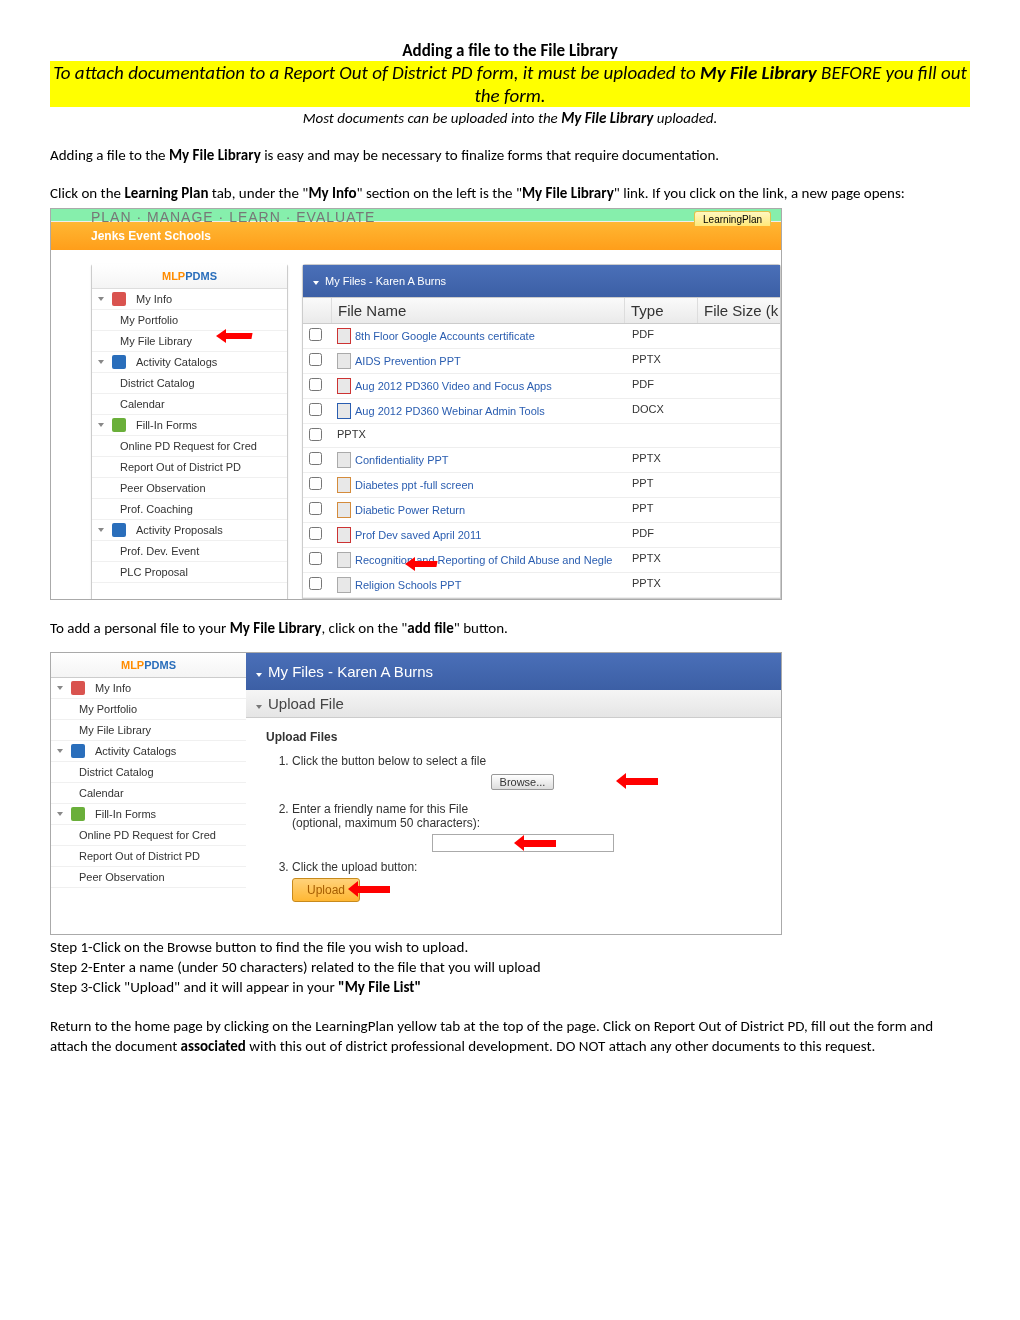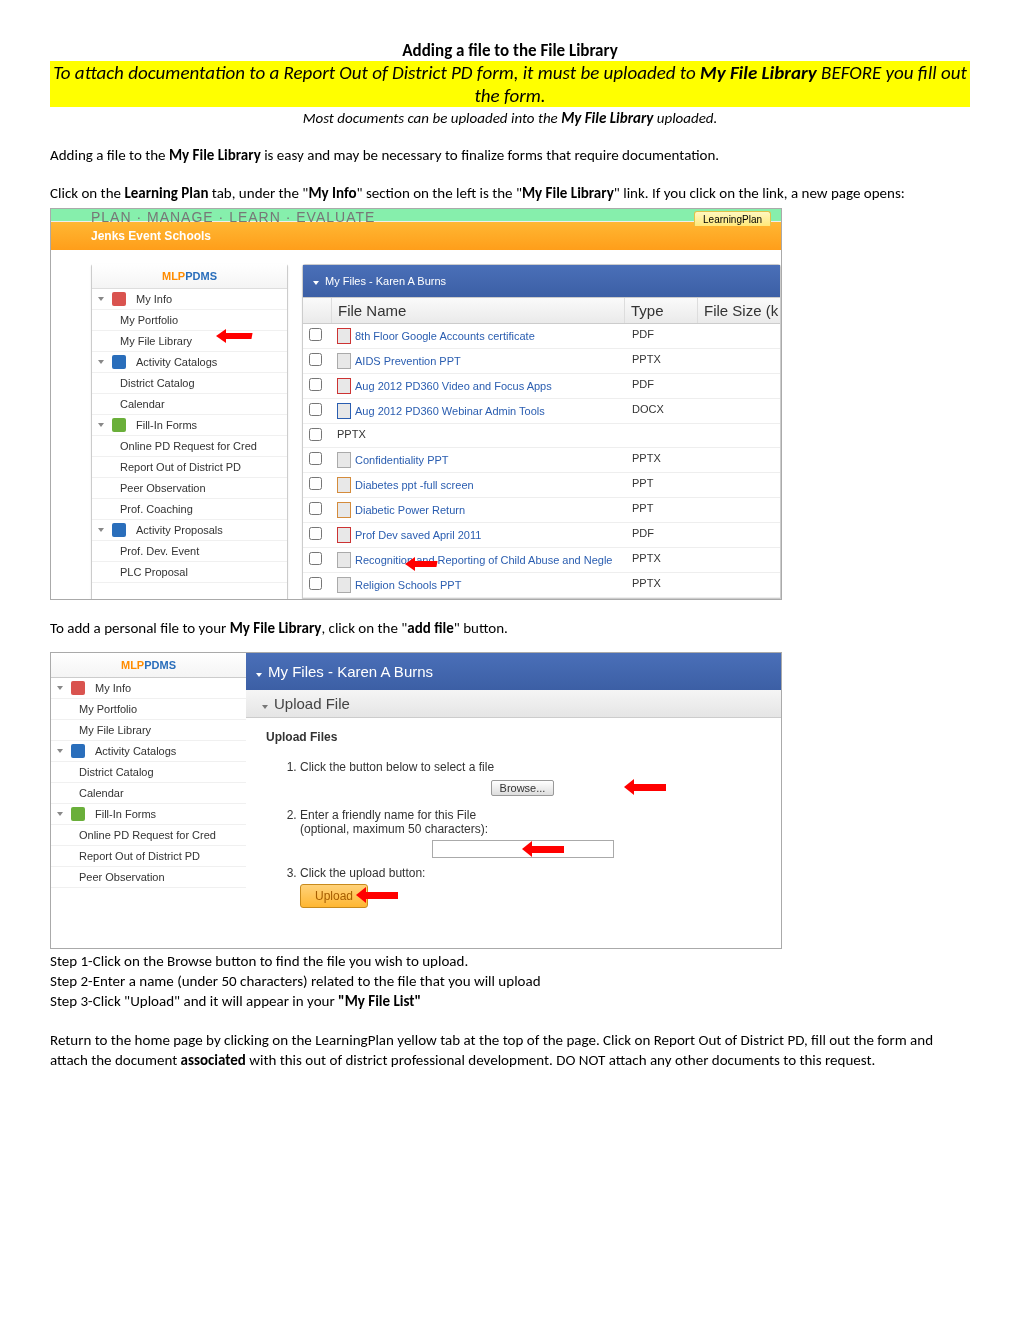--- a/index.html
+++ b/index.html
@@ -234,32 +234,32 @@
   .ss2-side{
     width:195px;
     background:#fff;
     border-right:0;
     font-size:11px;
   }
   .ss2-main{ flex:1; }
   .ss2-subhdr{
     background:linear-gradient(#f5f5f5,#e5e5e5);
     border-bottom:1px solid #ccc;
-    padding:5px 16px;
+    padding:5px 10px;
     color:#444;
     position:relative;
   }
   .ss2-subhdr .caret2{ display:inline-block; width:0;height:0;border-left:3px solid transparent;border-right:3px solid transparent;border-top:4px solid #777; margin-right:6px;}
   .ss2-content{
     padding:12px 20px 24px 20px;
     font-size:12px;
     color:#333;
   }
   .ss2-content .hd{font-weight:bold; margin-bottom:10px;}
-  .ss2-content ol{ margin:16px; padding-left:18px;}
+  .ss2-content ol{ margin:8px; padding-left:18px;}
   .ss2-content li{ margin-bottom:8px;}
   .browse-row{ text-align:center; margin:6px 0 12px 0; position:relative;}
   .browse-btn{
     display:inline-block;
     background:linear-gradient(#fff,#ddd);
     border:1px solid #999;
     padding:1px 8px;
     font-size:11px;
     border-radius:2px;
   }

